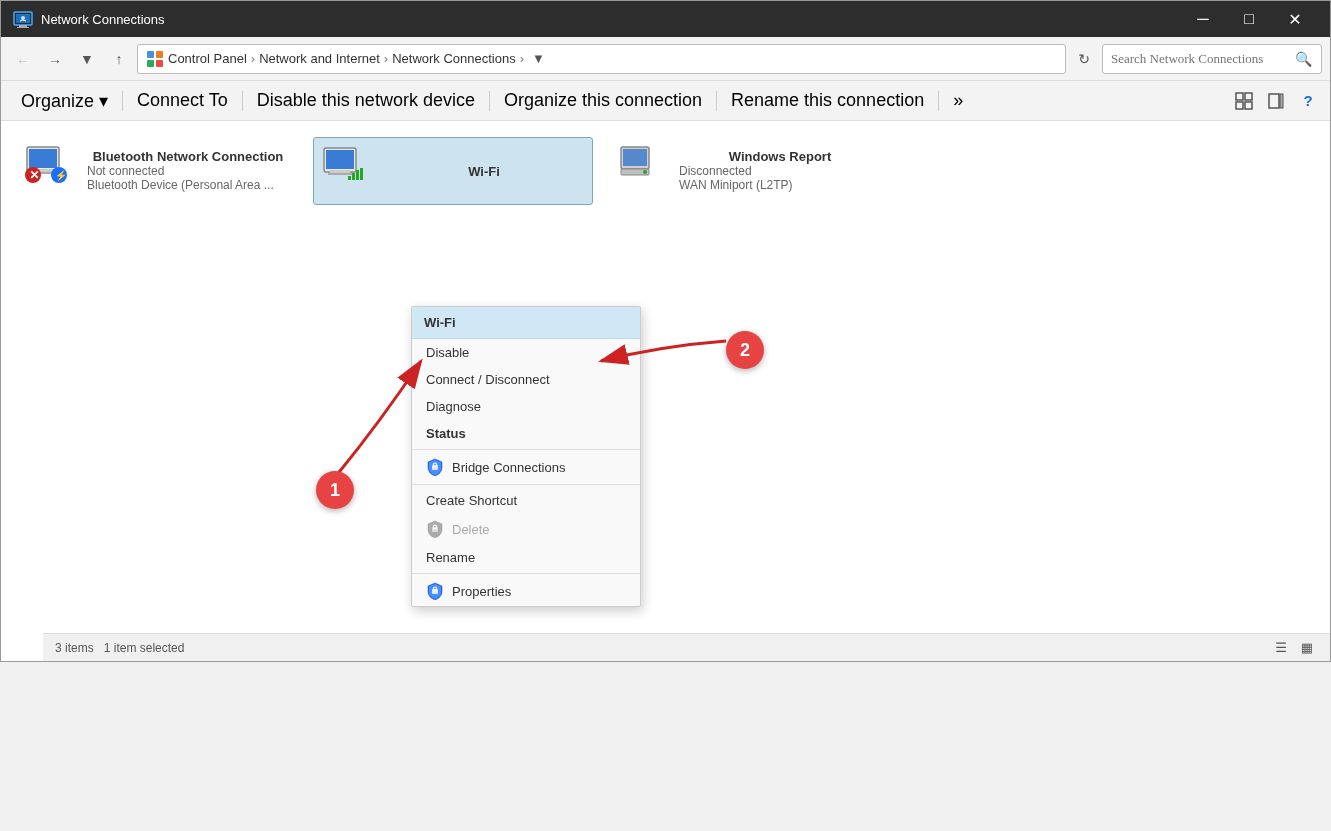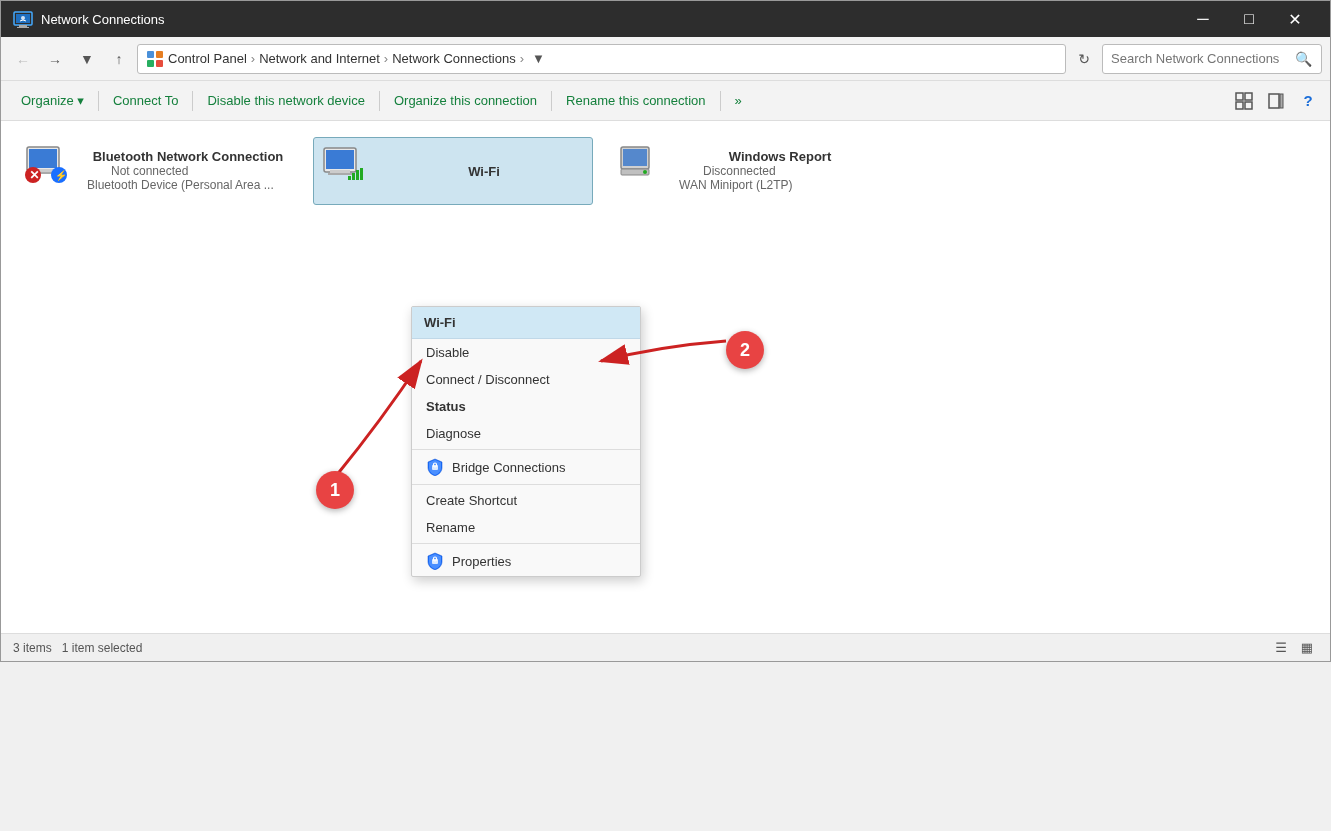--- a/index.html
+++ b/index.html
@@ -140,42 +140,43 @@
       padding: 0 8px;
       gap: 4px;
     }
     .search-box input {
       border: none;
       outline: none;
       font-size: 13px;
       color: #ef4444;
       width: 100%;
       background: transparent;
+      font-family: Liberation Serif, serif;
     }
 
     
     .toolbar {
       background: #f3f3f3;
       border-bottom: 1px solid #ddd;
       height: 40px;
       display: flex;
       align-items: center;
       padding: 0 8px;
       gap: 0;
       flex-shrink: 0;
     }
     .toolbar-item {
       padding: 4px 12px;
       height: 36px;
       display: flex;
       align-items: center;
       cursor: pointer;
       border-radius: 3px;
-      font-size: 13px;
-      color: #15803d;
+      font-size: 18px;
+      color: #000000;
       white-space: nowrap;
     }
     .toolbar-sep {
       width: 1px;
       height: 20px;
       background: #ccc;
       margin: 0 2px;
     }
     .toolbar-right {
       margin-left: auto;
@@ -235,21 +236,20 @@
     .network-info { flex: 1; }
     .network-name {
       font-size: 13px;
       font-weight: 600;
       color: #333;
       text-align: center;
     }
     .network-status {
       font-size: 12px;
       color: #666;
-      margin-left: 24px;
     }
     .network-desc {
       font-size: 12px;
       color: #666;
     }
 
     
     .context-menu {
       position: absolute;
       left: 410px;
@@ -313,20 +313,21 @@
     .statusbar {
       background: #f0f0f0;
       border-top: 1px solid #ddd;
       height: 28px;
       display: flex;
       align-items: center;
       padding: 0 12px;
       font-size: 12px;
       color: #555;
       flex-shrink: 0;
+      margin-left: 42px;
     }
     .statusbar-right {
       margin-left: auto;
       display: flex;
       gap: 4px;
     }
     .status-icon-btn {
       width: 22px;
       height: 22px;
       background: transparent;
@@ -491,39 +492,47 @@
     </div>
 
     <div class="context-menu">
       <div class="ctx-header">Wi-Fi</div>
       <div class="ctx-item">
         <span>Disable</span>
       </div>
       <div class="ctx-item">
         <span>Connect / Disconnect</span>
       </div>
+      <div class="ctx-item">
+        <span>Diagnose</span>
+      </div>
       <div class="ctx-item bold">
         <span>Status</span>
-      </div>
-      <div class="ctx-item">
-        <span>Diagnose</span>
       </div>
       <div class="ctx-divider"></div>
       <div class="ctx-item">
         <svg class="shield-icon" viewBox="0 0 18 18">
           <path d="M9 1 L16 4 L16 10 Q16 15 9 18 Q2 15 2 10 L2 4 Z" fill="#1a6fff" stroke="#1050cc" stroke-width="0.5"></path>
           <path d="M9 2 L15 4.5 L15 10 Q15 14.5 9 17 Q3 14.5 3 10 L3 4.5 Z" fill="#4a8fff"></path>
           <rect x="6" y="7" width="6" height="5" rx="1" fill="#fff" opacity="0.8"></rect>
           <rect x="7.5" y="5" width="3" height="4" rx="1.5" fill="none" stroke="#fff" stroke-width="1.2"></rect>
         </svg>
         <span>Bridge Connections</span>
       </div>
       <div class="ctx-divider"></div>
       <div class="ctx-item">
         <span>Create Shortcut</span>
+      </div>
+      <div class="ctx-item disabled">
+        <svg class="shield-icon" viewBox="0 0 18 18">
+          <path d="M9 1 L16 4 L16 10 Q16 15 9 18 Q2 15 2 10 L2 4 Z" fill="#aaa" stroke="#999" stroke-width="0.5"></path>
+          <rect x="6" y="7" width="6" height="5" rx="1" fill="#fff" opacity="0.6"></rect>
+          <rect x="7.5" y="5" width="3" height="4" rx="1.5" fill="none" stroke="#fff" stroke-width="1.2"></rect>
+        </svg>
+        <span>Delete</span>
       </div>
       <div class="ctx-item">
         <span>Rename</span>
       </div>
       <div class="ctx-divider"></div>
       <div class="ctx-item">
         <svg class="shield-icon" viewBox="0 0 18 18">
           <path d="M9 1 L16 4 L16 10 Q16 15 9 18 Q2 15 2 10 L2 4 Z" fill="#1a6fff" stroke="#1050cc" stroke-width="0.5"></path>
           <path d="M9 2 L15 4.5 L15 10 Q15 14.5 9 17 Q3 14.5 3 10 L3 4.5 Z" fill="#4a8fff"></path>
           <rect x="6" y="7" width="6" height="5" rx="1" fill="#fff" opacity="0.8"></rect>

